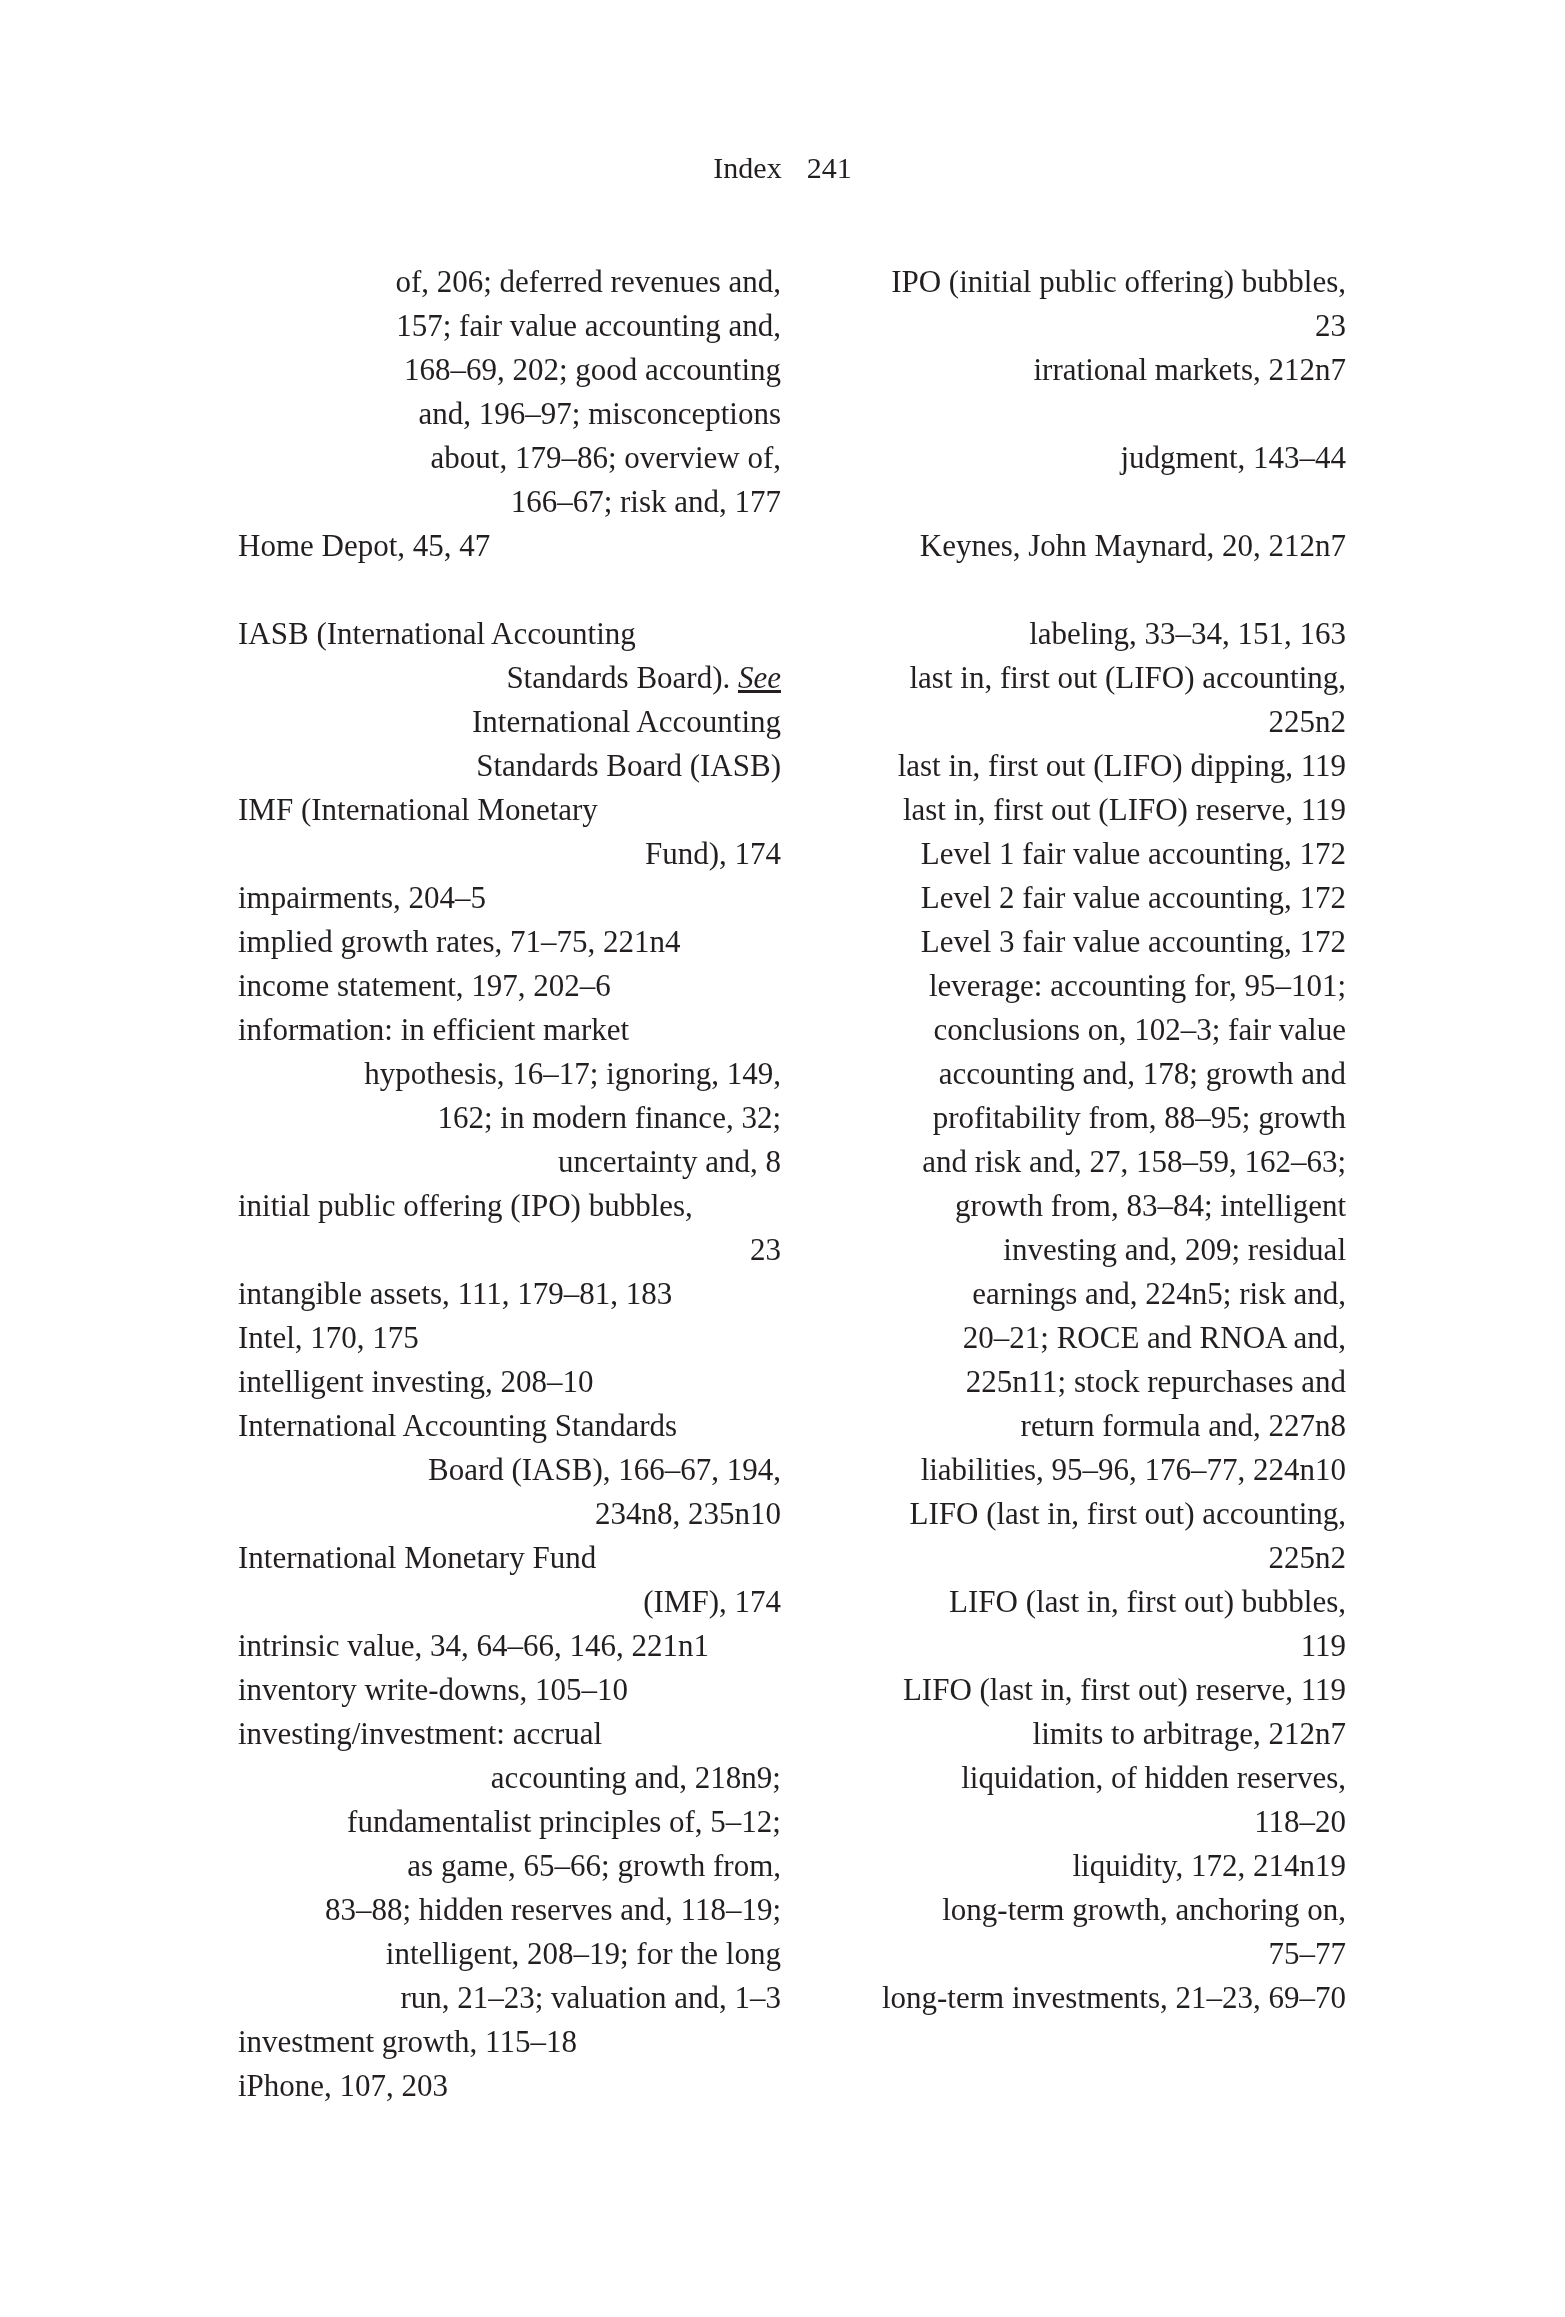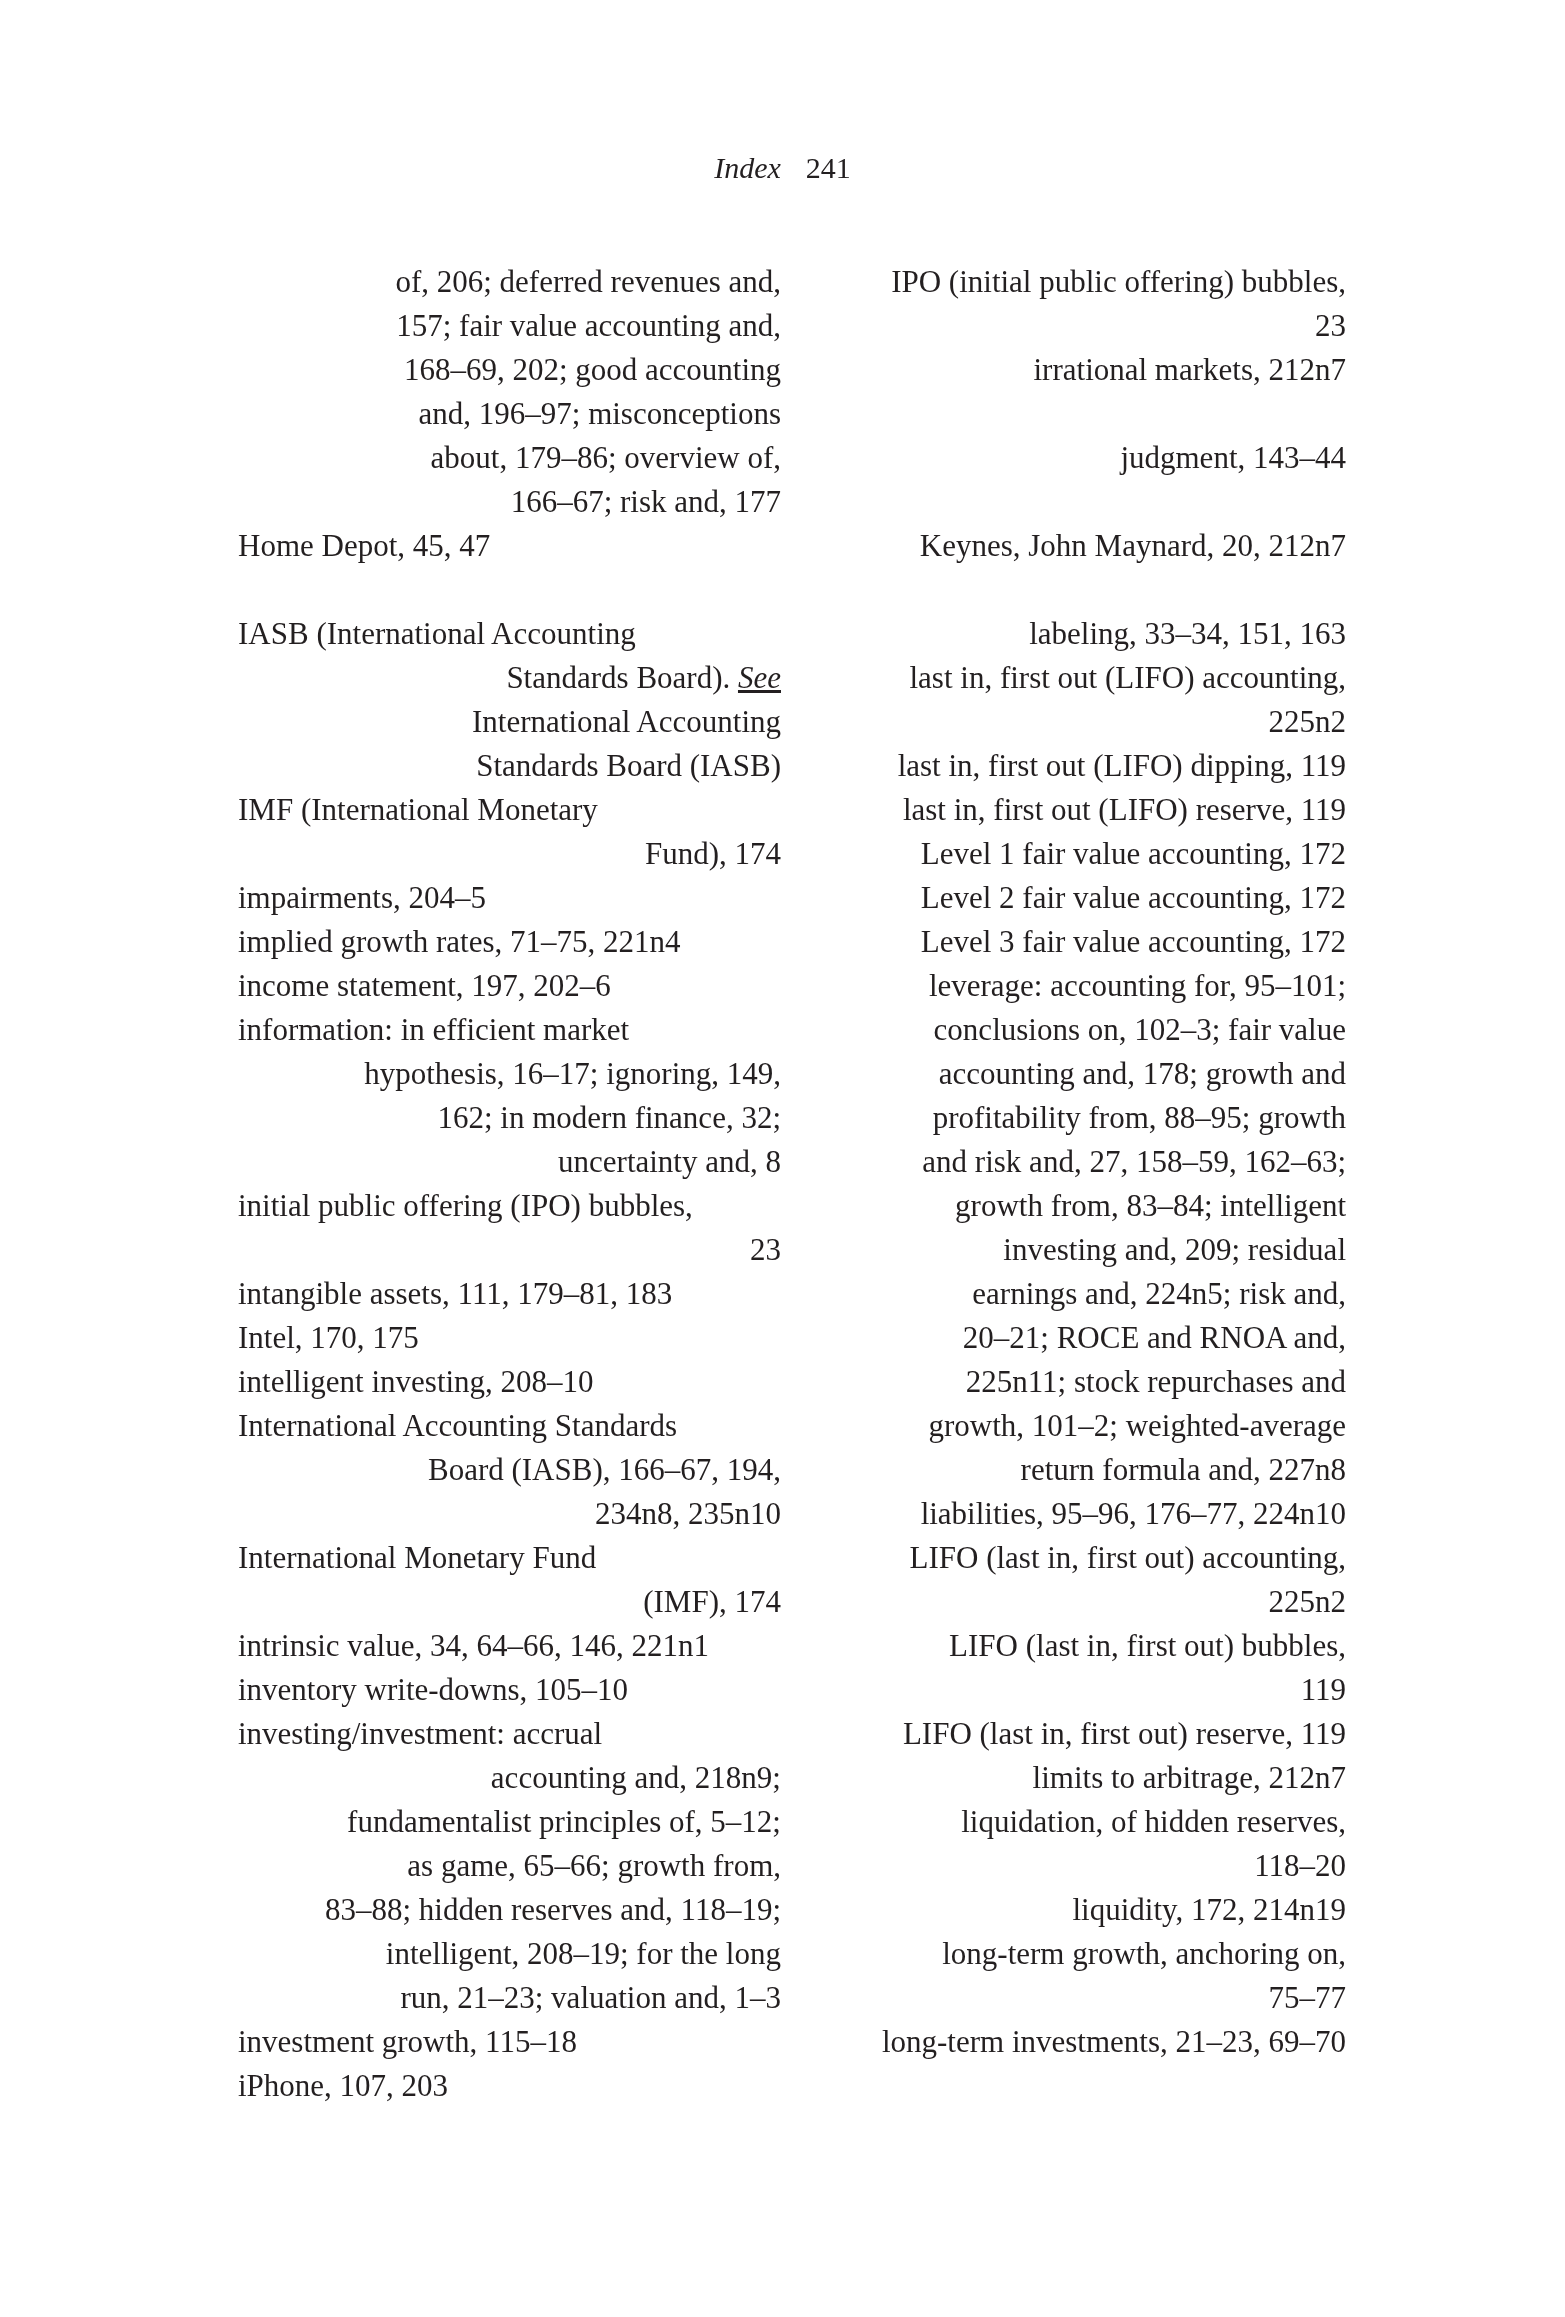--- a/index.html
+++ b/index.html
@@ -1,20 +1,20 @@
 <!DOCTYPE html>
 <html><head>
 <meta charset="utf-8">
 <style>
   html, body { margin: 0; padding: 0; background: #ffffff; }
   body { width: 1565px; height: 2317px; position: relative; overflow: hidden;
          font-family: "Liberation Serif", "DejaVu Serif", serif; color: #231f20; }
   .running-head { position: absolute; top: 146px; left: 0; width: 1565px; text-align: center;
                   font-size: 30px; line-height: 43px; }
-  .running-head .title { font-style: italic; margin-right: 25px; }
+  .running-head .title { margin-right: 25px; }
   .column { position: absolute; top: 260px; width: 543px; }
   .col-left { left: 238px; }
   .col-right { left: 803px; text-align: right; }
   .line { height: 44px; line-height: 44px; font-size: 31px; white-space: nowrap; }
   .line.indent { padding-left: 41px; text-align: right; }
   .line.indent-r { padding-left: 37px; }
   .see { font-style: italic; text-decoration: underline; }
 </style>
 </head>
 <body>
@@ -87,21 +87,20 @@
     <div class="line"><span>leverage: accounting for, 95–101;</span></div>
     <div class="line indent-r"><span>conclusions on, 102–3; fair value</span></div>
     <div class="line indent-r"><span>accounting and, 178; growth and</span></div>
     <div class="line indent-r"><span>profitability from, 88–95; growth</span></div>
     <div class="line indent-r"><span>and risk and, 27, 158–59, 162–63;</span></div>
     <div class="line indent-r"><span>growth from, 83–84; intelligent</span></div>
     <div class="line indent-r"><span>investing and, 209; residual</span></div>
     <div class="line indent-r"><span>earnings and, 224n5; risk and,</span></div>
     <div class="line indent-r"><span>20–21; ROCE and RNOA and,</span></div>
     <div class="line indent-r"><span>225n11; stock repurchases and</span></div>
-    <div class="line indent-r"><span>growth, 101–2; weighted-average</span></div>
     <div class="line indent-r"><span>return formula and, 227n8</span></div>
     <div class="line"><span>liabilities, 95–96, 176–77, 224n10</span></div>
     <div class="line"><span>LIFO (last in, first out) accounting,</span></div>
     <div class="line indent-r"><span>225n2</span></div>
     <div class="line"><span>LIFO (last in, first out) bubbles,</span></div>
     <div class="line indent-r"><span>119</span></div>
     <div class="line"><span>LIFO (last in, first out) reserve, 119</span></div>
     <div class="line"><span>limits to arbitrage, 212n7</span></div>
     <div class="line"><span>liquidation, of hidden reserves,</span></div>
     <div class="line indent-r"><span>118–20</span></div>

